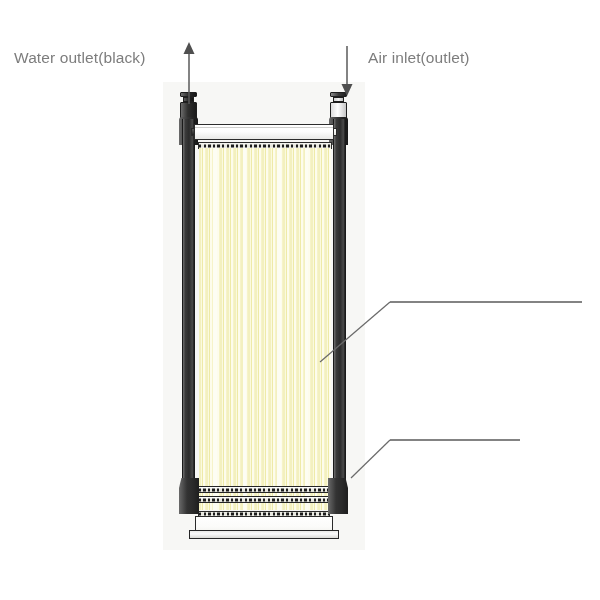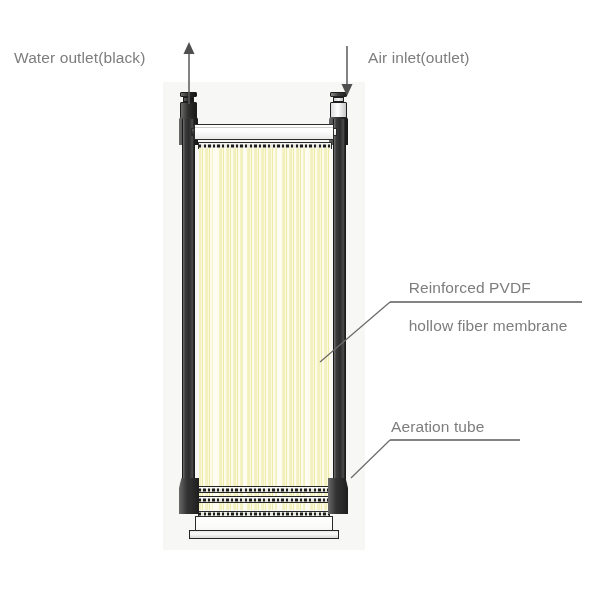--- a/index.html
+++ b/index.html
@@ -174,25 +174,23 @@
 </head>
 <body>
 
 <div id="stage">
 
   <div class="label" id="lbl-water">Water outlet(black)</div>
 
   <div class="label" id="lbl-air">Air inlet(outlet)</div>
 
   <div class="label" id="lbl-membrane">
-    <span>Reinforced PVDF</span><br>
-    <span>hollow fiber membrane</span>
+    <br>
   </div>
 
-  <div class="label" id="lbl-aeration">Aeration tube</div>
 
   <div id="panel">
 
     <div class="conn" id="conn-left">
       <div class="cap"></div>
       <div class="neck"></div>
       <div class="body"></div>
     </div>
 
     <div class="conn" id="conn-right">

